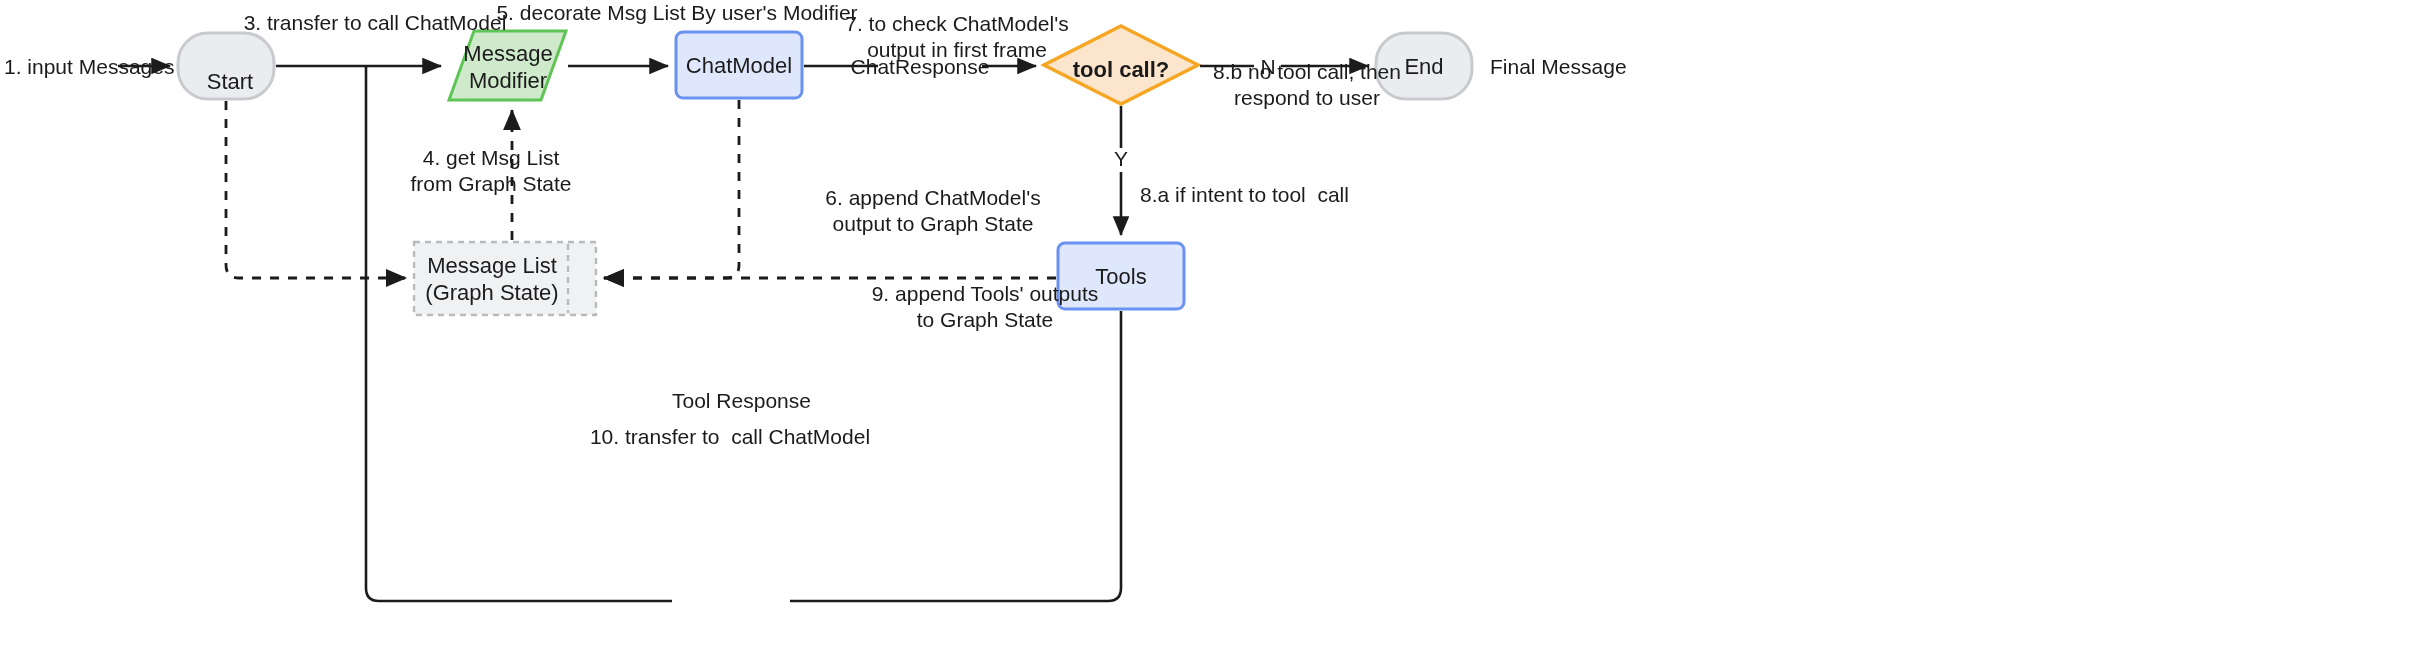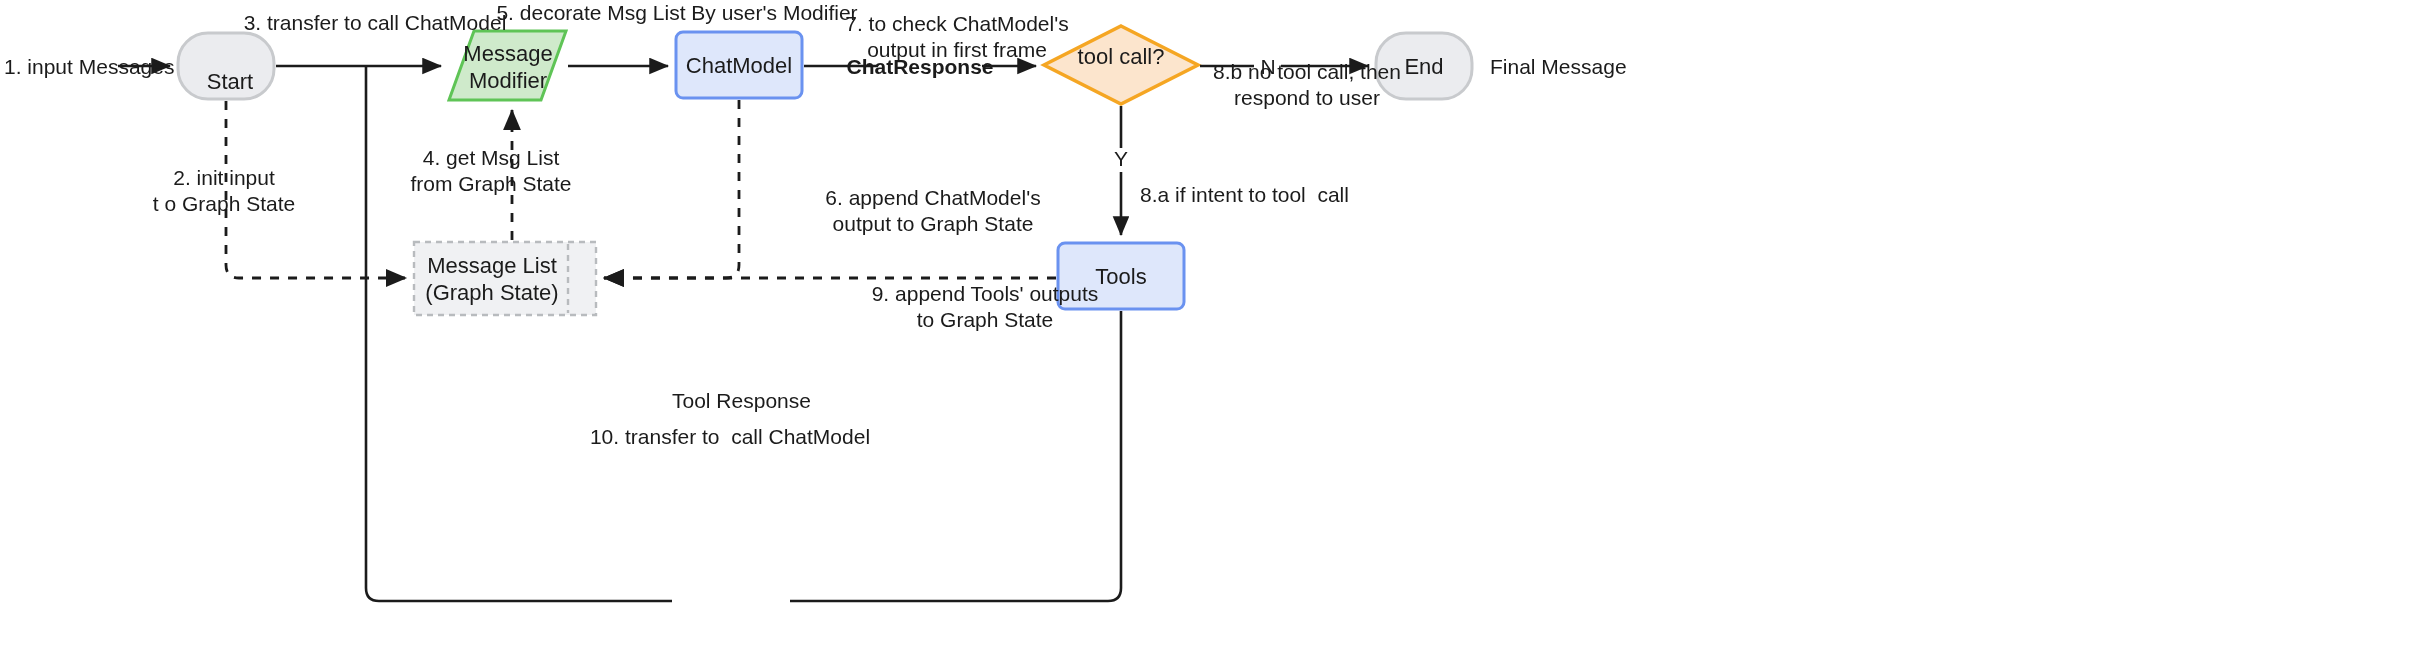--- a/index.html
+++ b/index.html
@@ -166,48 +166,46 @@
     </g>
   </svg>
 
   <div class="node-text" style="left:178px; top:68px; width:104px;">Start</div>
 
   <div class="node-text" style="left:450px; top:40px; width:116px;">Message
 Modifier</div>
 
   <div class="node-text" style="left:676px; top:52px; width:126px;">ChatModel</div>
 
-  <div class="node-text" style="left:1061px; top:43px; width:120px;">tool call?</div>
+  <div class="node-text" style="left:1061px; top:56px; width:120px;font-weight:bold;">tool call?</div>
 
   <div class="node-text" style="left:1376px; top:53px; width:96px;">End</div>
 
   <div class="node-text" style="left:414px; top:252px; width:156px;">Message List
 (Graph State)</div>
 
   <div class="node-text" style="left:1058px; top:263px; width:126px;">Tools</div>
 
   <div class="lbl left" style="left:4px; top:54px;">1. input Messages</div>
 
-  <div class="lbl center" style="left:108px; top:165px; width:232px;">2. init input
-t o Graph State</div>
 
   <div class="lbl center" style="left:80px; top:10px; width:590px;">3. transfer to call ChatModel</div>
 
   <div class="lbl center" style="left:378px; top:145px; width:226px;">4. get Msg List
 from Graph State</div>
 
   <div class="lbl center" style="left:338px; top:0px; width:678px;">5. decorate Msg List By user's Modifier</div>
 
   <div class="lbl center" style="left:720px; top:145px; width:426px;margin-top:40px;">6. append ChatModel's
 output to Graph State</div>
 
   <div class="lbl center" style="left:722px; top:11px; width:470px;">7. to check ChatModel's
 output in first frame</div>
 
-  <div class="lbl center" style="left:820px; top:54px; width:200px;font-weight:bold;">ChatResponse</div>
+  <div class="lbl center" style="left:820px; top:54px; width:200px;">ChatResponse</div>
 
   <div class="lbl center" style="left:1110px; top:11px; width:394px;margin-top:48px;">8.b no tool call, then
 respond to user</div>
 
   <div class="lbl center" style="left:1247px; top:54px; width:42px;">N</div>
 
   <div class="lbl center" style="left:1100px; top:146px; width:42px;">Y</div>
 
   <div class="lbl left" style="left:1140px; top:182px;">8.a if intent to tool  call</div>
 

